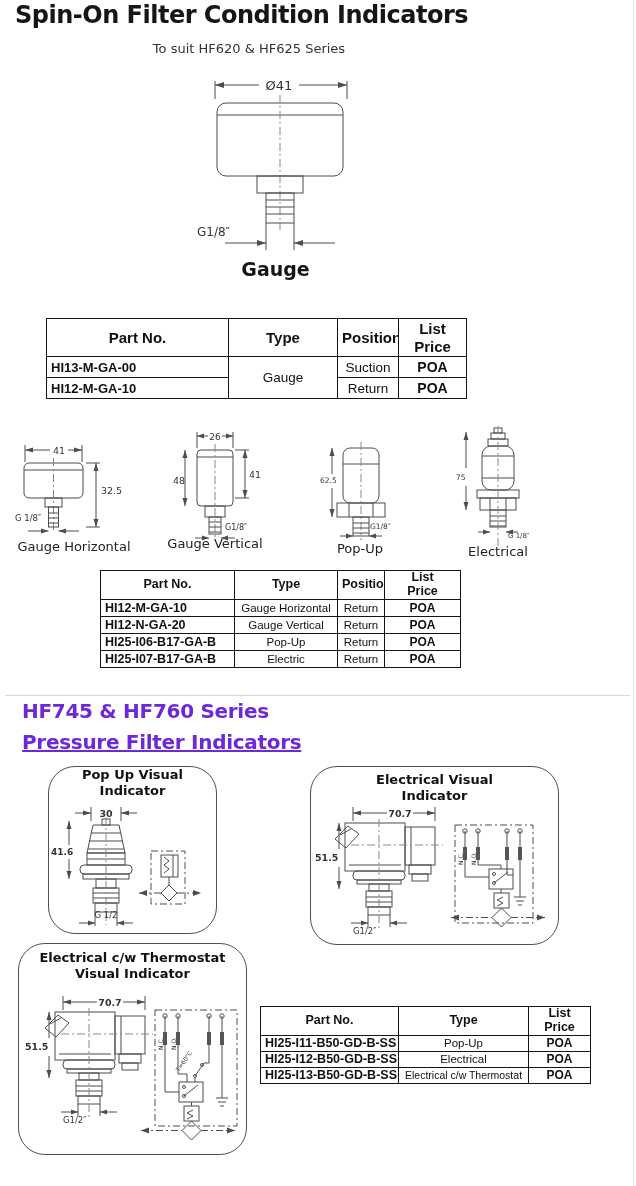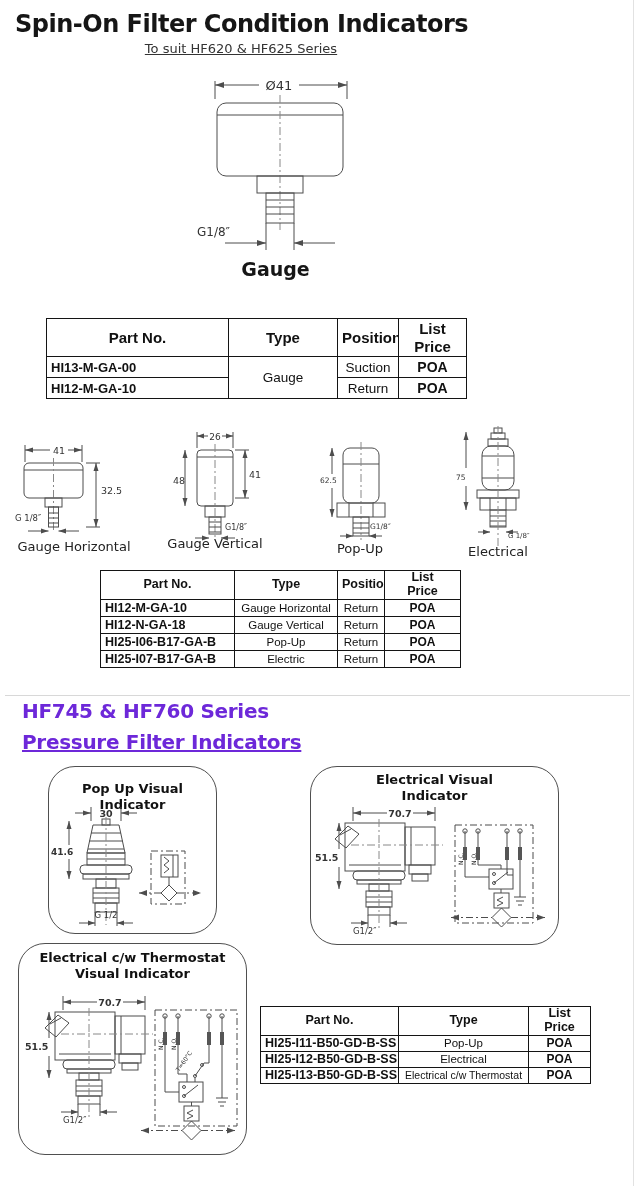--- a/index.html
+++ b/index.html
@@ -39,23 +39,23 @@
   .rbox{position:absolute;border:1.6px solid #4f4f4f;border-radius:27px;background:#fff;}
   .rbox .bt{font-size:13px;font-weight:bold;text-align:center;line-height:16px;color:#111;}
   .rule{position:absolute;background:#d8d8d8;height:1px;}
   .edge{position:absolute;background:#e2e2e2;width:1px;}
 </style>
 </head>
 <body>
 
 <div id="page">
 
-  <h1 class="title abs" style="left:15px;top:10px;">Spin-On Filter Condition Indicators</h1>
-
-  <div class="subtitle abs" style="left:8px;top:41px;width:466px;text-decoration:underline;">To suit HF620 &amp; HF625 Series</div>
+  <h1 class="title abs" style="left:15px;top:1px;">Spin-On Filter Condition Indicators</h1>
+
+  <div class="subtitle abs" style="left:16px;top:41px;width:466px;">To suit HF620 &amp; HF625 Series</div>
 
   <svg class="draw abs" style="left:195px;top:80px;" width="160" height="172" viewBox="0 0 160 172">
     <line x1="20" y1="1" x2="20" y2="19"></line>
       <line x1="152" y1="1" x2="152" y2="19"></line>
     <line x1="20" y1="5" x2="64" y2="5"></line>
       <line x1="104" y1="5" x2="152" y2="5"></line>
     <polygon class="ah" points="20,5 29,2 29,8"></polygon>
       <polygon class="ah" points="152,5 143,2 143,8"></polygon>
     <text x="84" y="10" text-anchor="middle" font-size="13">Ø41</text>
     <rect x="22" y="23" width="126" height="73" rx="9"></rect>
@@ -235,21 +235,21 @@
       <th>Position</th>
       <th class="wp">List Price</th>
     </tr>
     <tr style="height:17px">
       <td class="part">HI12-M-GA-10</td>
       <td class="ctr">Gauge Horizontal</td>
       <td class="ctr">Return</td>
       <td class="poa">POA</td>
     </tr>
     <tr style="height:17px">
-      <td class="part">HI12-N-GA-18</td>
+      <td class="part">HI12-N-GA-20</td>
       <td class="ctr">Gauge Vertical</td>
       <td class="ctr">Return</td>
       <td class="poa">POA</td>
     </tr>
     <tr style="height:17px">
       <td class="part">HI25-I06-B17-GA-B</td>
       <td class="ctr">Pop-Up</td>
       <td class="ctr">Return</td>
       <td class="poa">POA</td>
     </tr>
@@ -260,21 +260,21 @@
       <td class="poa">POA</td>
     </tr>
   </tbody>
     </table>
 
   <div class="rule" style="left:5px;top:695px;width:625px;"></div>
   <div class="h2 abs" style="left:22px;top:699px;">HF745 &amp; HF760 Series</div>
   <div class="h2 abs" style="left:22px;top:730px;text-decoration:underline;">Pressure Filter Indicators</div>
 
   <div class="rbox" style="left:48px;top:766px;width:167px;height:166px;">
-    <div class="bt" style="margin-top:14px;">Pop Up Visual</div>
+    <div class="bt" style="margin-top:0;">Pop Up Visual</div>
     <div class="bt">Indicator</div>
     <svg class="draw abs" style="left:2px;top:40px;" width="160" height="122" viewBox="0 0 160 122">
       <line x1="40" y1="0" x2="40" y2="14"></line>
         <line x1="70" y1="0" x2="70" y2="14"></line>
       <line x1="24" y1="6" x2="40" y2="6"></line>
         <line x1="70" y1="6" x2="86" y2="6"></line>
       <polygon class="ah" points="40,6 32,3.5 32,8.5"></polygon>
         <polygon class="ah" points="70,6 78,3.5 78,8.5"></polygon>
       <text x="55" y="10" text-anchor="middle" font-size="9.5" font-weight="bold">30</text>
       <rect x="51" y="12" width="8" height="6"></rect>

